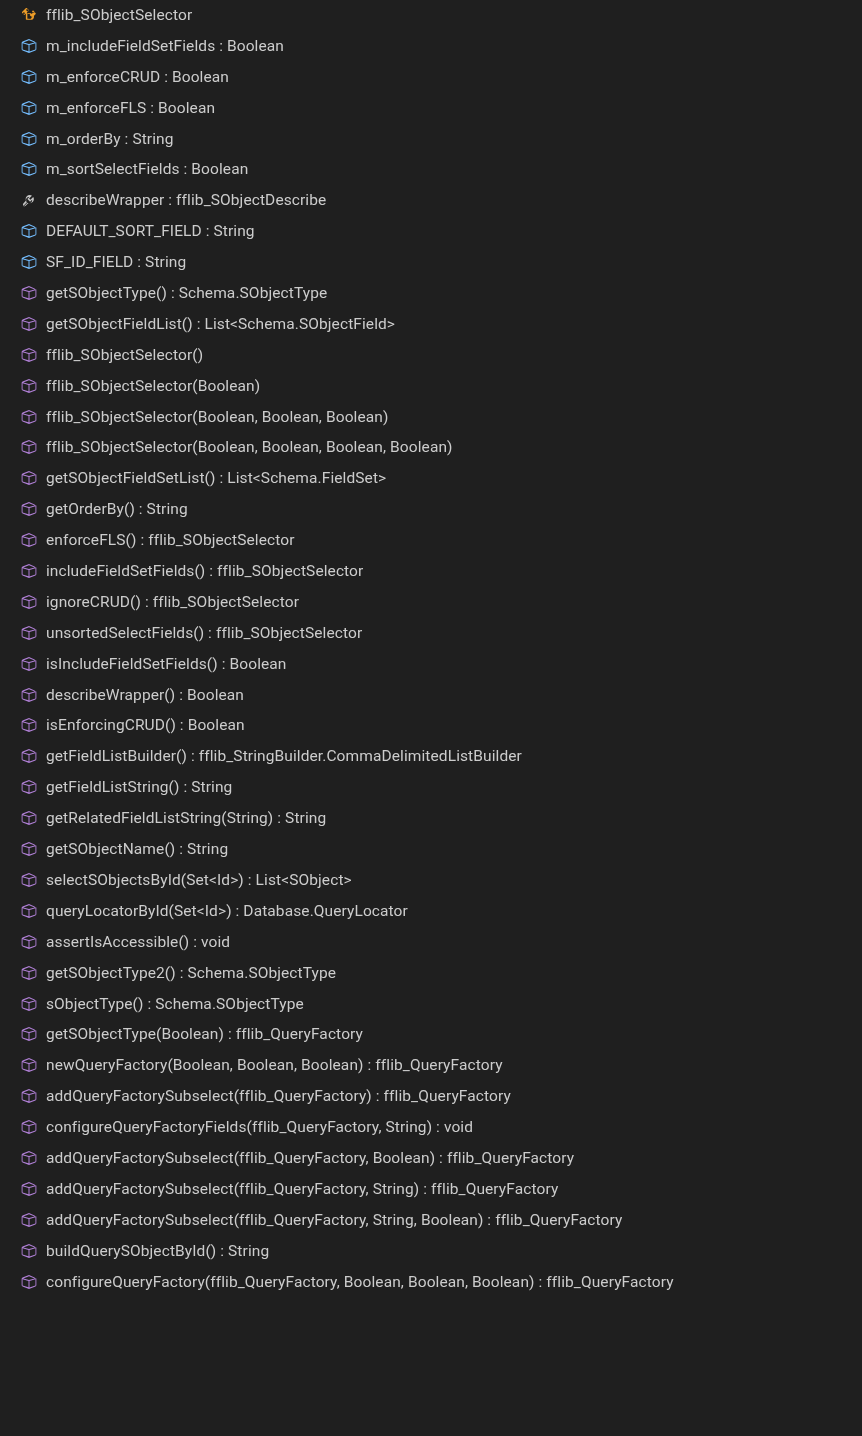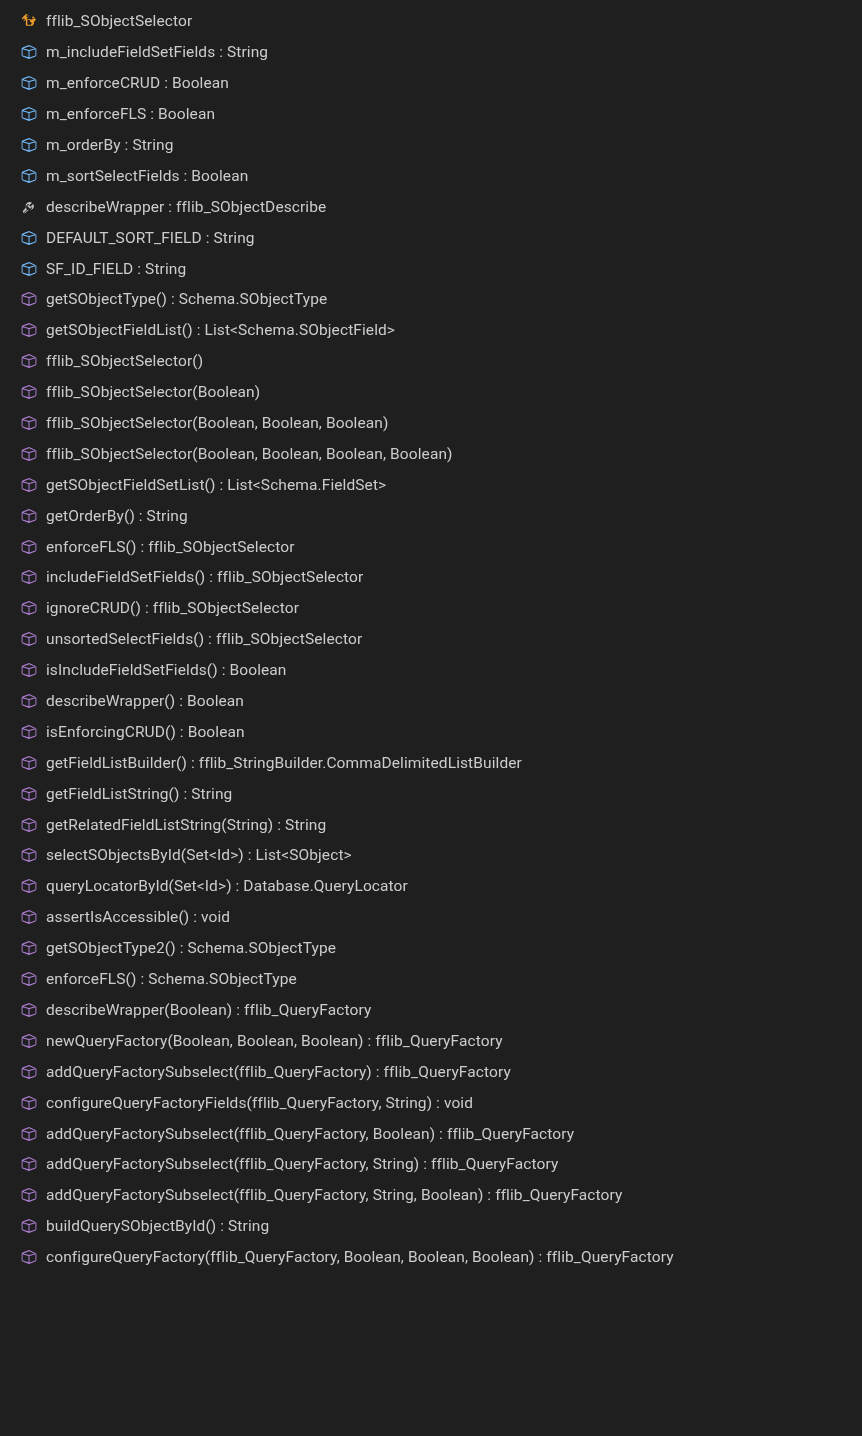--- a/index.html
+++ b/index.html
@@ -9,21 +9,20 @@
     font-family: -apple-system, BlinkMacSystemFont, "Segoe UI", Roboto, "Helvetica Neue", Arial, sans-serif;
     font-size: 15px;
     color: #cccccc;
     height: 100%;
   }
   .outline {
     padding: 6px 0 6px 0;
   }
   .item {
     display: flex;
-    align-items: center;
     height: 30.9px;
     padding-left: 20px;
     cursor: pointer;
     white-space: nowrap;
   }
   .icon {
     width: 18px;
     height: 18px;
     margin-right: 8px;
     flex-shrink: 0;
@@ -69,21 +68,21 @@
         </svg>
       </span>
       <span class="label">fflib_SObjectSelector</span>
     </div>
     <div class="item">
       <span class="icon">
         <svg width="16" height="16">
           <use href="#sym-field"></use>
         </svg>
       </span>
-      <span class="label">m_includeFieldSetFields : String</span>
+      <span class="label">m_includeFieldSetFields : Boolean</span>
     </div>
     <div class="item">
       <span class="icon">
         <svg width="16" height="16">
           <use href="#sym-field"></use>
         </svg>
       </span>
       <span class="label">m_enforceCRUD : Boolean</span>
     </div>
     <div class="item">
@@ -277,20 +276,28 @@
         </svg>
       </span>
       <span class="label">getRelatedFieldListString(String) : String</span>
     </div>
     <div class="item">
       <span class="icon">
         <svg width="16" height="16">
           <use href="#sym-method"></use>
         </svg>
       </span>
+      <span class="label">getSObjectName() : String</span>
+    </div>
+    <div class="item">
+      <span class="icon">
+        <svg width="16" height="16">
+          <use href="#sym-method"></use>
+        </svg>
+      </span>
       <span class="label">selectSObjectsById(Set&lt;Id&gt;) : List&lt;SObject&gt;</span>
     </div>
     <div class="item">
       <span class="icon">
         <svg width="16" height="16">
           <use href="#sym-method"></use>
         </svg>
       </span>
       <span class="label">queryLocatorById(Set&lt;Id&gt;) : Database.QueryLocator</span>
     </div>
@@ -309,29 +316,29 @@
         </svg>
       </span>
       <span class="label">getSObjectType2() : Schema.SObjectType</span>
     </div>
     <div class="item">
       <span class="icon">
         <svg width="16" height="16">
           <use href="#sym-method"></use>
         </svg>
       </span>
-      <span class="label">enforceFLS() : Schema.SObjectType</span>
-    </div>
-    <div class="item">
-      <span class="icon">
-        <svg width="16" height="16">
-          <use href="#sym-method"></use>
-        </svg>
-      </span>
-      <span class="label">describeWrapper(Boolean) : fflib_QueryFactory</span>
+      <span class="label">sObjectType() : Schema.SObjectType</span>
+    </div>
+    <div class="item">
+      <span class="icon">
+        <svg width="16" height="16">
+          <use href="#sym-method"></use>
+        </svg>
+      </span>
+      <span class="label">getSObjectType(Boolean) : fflib_QueryFactory</span>
     </div>
     <div class="item">
       <span class="icon">
         <svg width="16" height="16">
           <use href="#sym-method"></use>
         </svg>
       </span>
       <span class="label">newQueryFactory(Boolean, Boolean, Boolean) : fflib_QueryFactory</span>
     </div>
     <div class="item">

